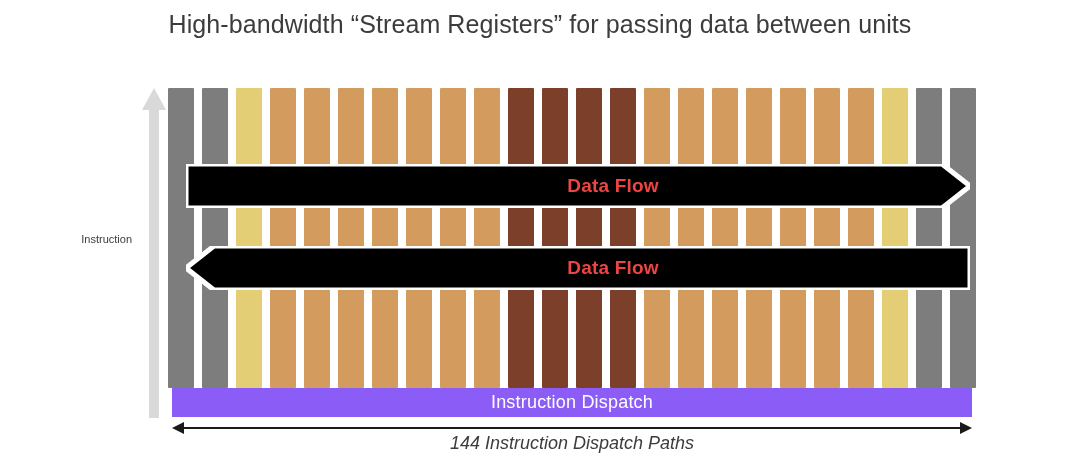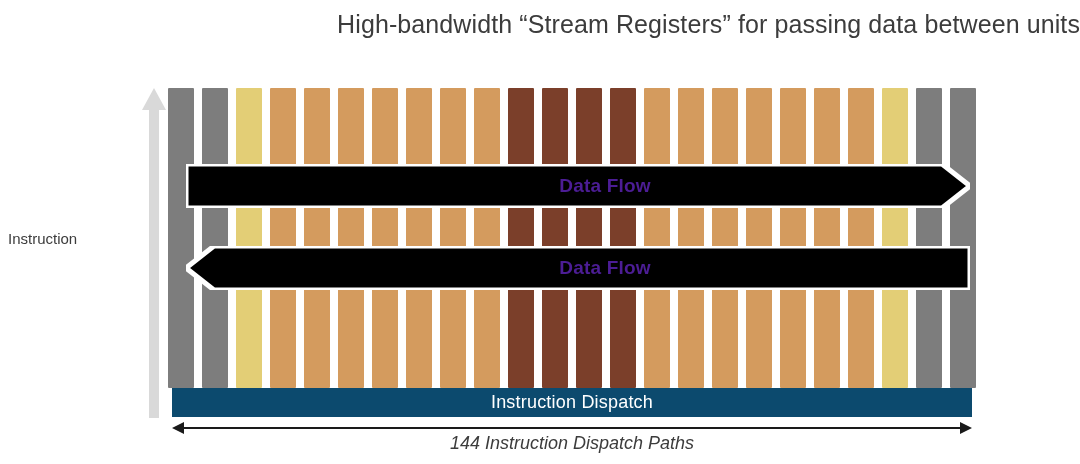--- a/index.html
+++ b/index.html
@@ -15,35 +15,36 @@
     font-family: "Liberation Sans", sans-serif;
     color: #3a3a3a;
   }
 
   
   #diagram-title {
     position: absolute;
     left: 0;
     top: 10px;
     width: 1080px;
-    text-align: right;
+    text-align: center;
     font-size: 25px;
     font-weight: 400;
     color: #3c3c3c;
     letter-spacing: 0.1px;
     white-space: nowrap;
   }
 
   
   #instruction-flow-label {
     position: absolute;
     left: 8px;
     top: 228px;
     width: 124px;
-    font-size: 15px;
+    text-align: right;
+    font-size: 11px;
     line-height: 22px;
     color: #3c3c3c;
   }
   #instruction-flow-arrow {
     position: absolute;
     left: 142px;
     top: 88px;
     width: 24px;
     height: 330px;
   }
@@ -64,28 +65,28 @@
   }
 
   
   .dataflow {
     position: absolute;
     height: 44px;
   }
   .dataflow svg { display: block; }
   .dataflow-label {
     position: absolute;
-    left: 0;
+    left: 8px;
     top: 0;
     width: 100%;
     height: 44px;
     display: flex;
     align-items: center;
     justify-content: center;
-    color: #4c1d95;
+    color: #ef4444;
     font-size: 19px;
     font-weight: 700;
     letter-spacing: 0.2px;
     pointer-events: none;
     padding-left: 27px;
   }
   #dataflow-top {
     left: 186px;
     top: 164px;
     width: 784px;
@@ -96,21 +97,21 @@
     width: 784px;
   }
 
   
   #instruction-dispatch-bar {
     position: absolute;
     left: 172px;
     top: 388px;
     width: 800px;
     height: 29px;
-    background: #0c4a6e;
+    background: #8b5cf6;
     display: flex;
     align-items: center;
     justify-content: center;
     color: #ffffff;
     font-size: 18px;
     font-weight: 400;
     letter-spacing: 0.2px;
   }
 
   

